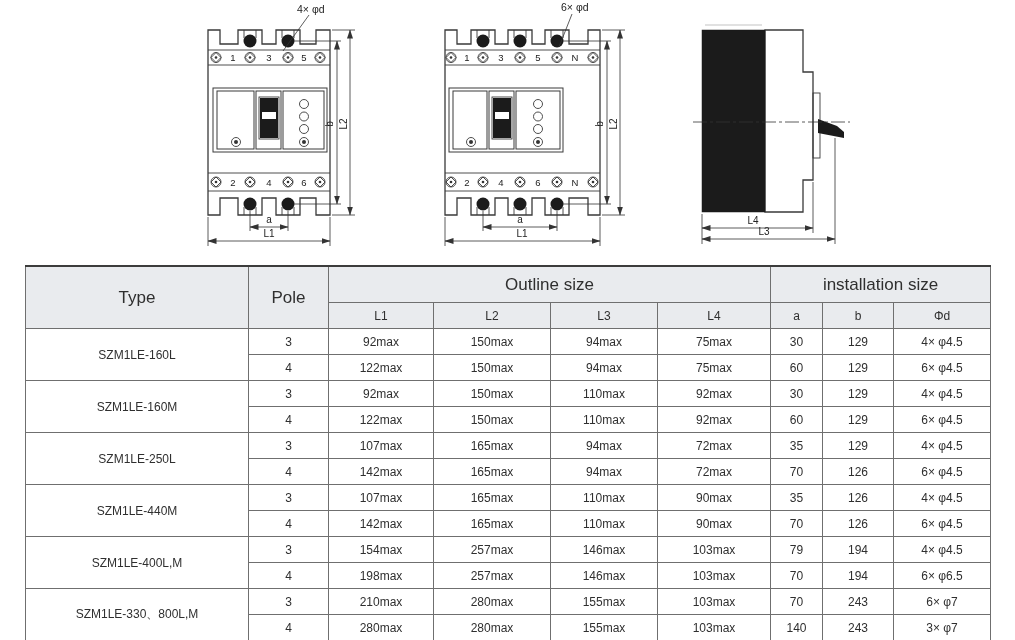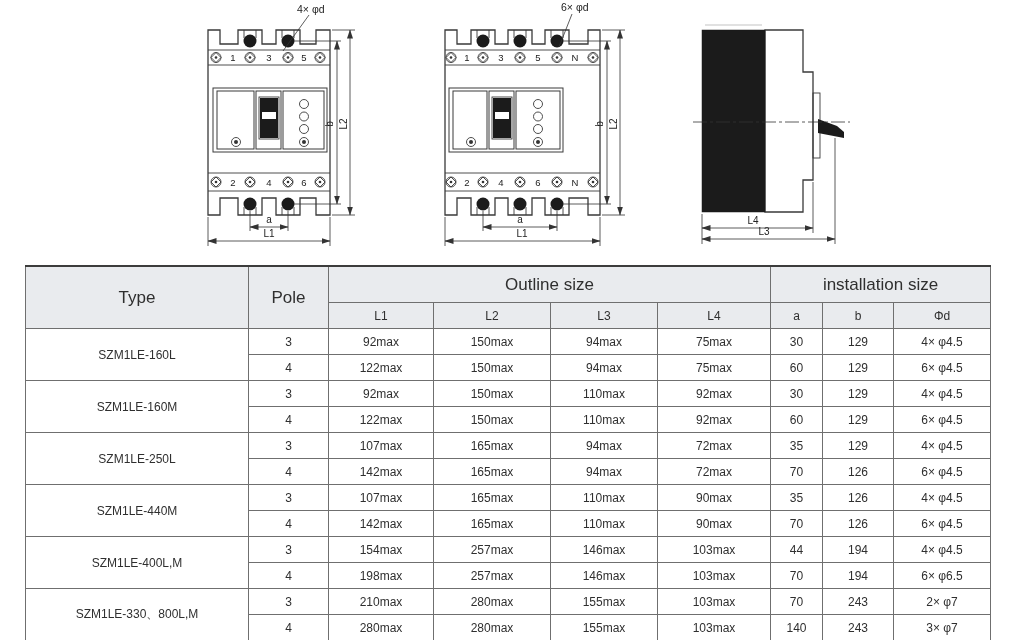--- a/index.html
+++ b/index.html
@@ -350,21 +350,21 @@
           <td>126</td>
           <td>6× φ4.5</td>
         </tr>
         <tr>
           <td rowspan="2">SZM1LE-400L,M</td>
           <td>3</td>
           <td>154max</td>
           <td>257max</td>
           <td>146max</td>
           <td>103max</td>
-          <td>44</td>
+          <td>79</td>
           <td>194</td>
           <td>4× φ4.5</td>
         </tr>
         <tr>
           <td>4</td>
           <td>198max</td>
           <td>257max</td>
           <td>146max</td>
           <td>103max</td>
           <td>70</td>
@@ -373,21 +373,21 @@
         </tr>
         <tr>
           <td rowspan="2">SZM1LE-330、800L,M</td>
           <td>3</td>
           <td>210max</td>
           <td>280max</td>
           <td>155max</td>
           <td>103max</td>
           <td>70</td>
           <td>243</td>
-          <td>2× φ7</td>
+          <td>6× φ7</td>
         </tr>
         <tr>
           <td>4</td>
           <td>280max</td>
           <td>280max</td>
           <td>155max</td>
           <td>103max</td>
           <td>140</td>
           <td>243</td>
           <td>3× φ7</td>

